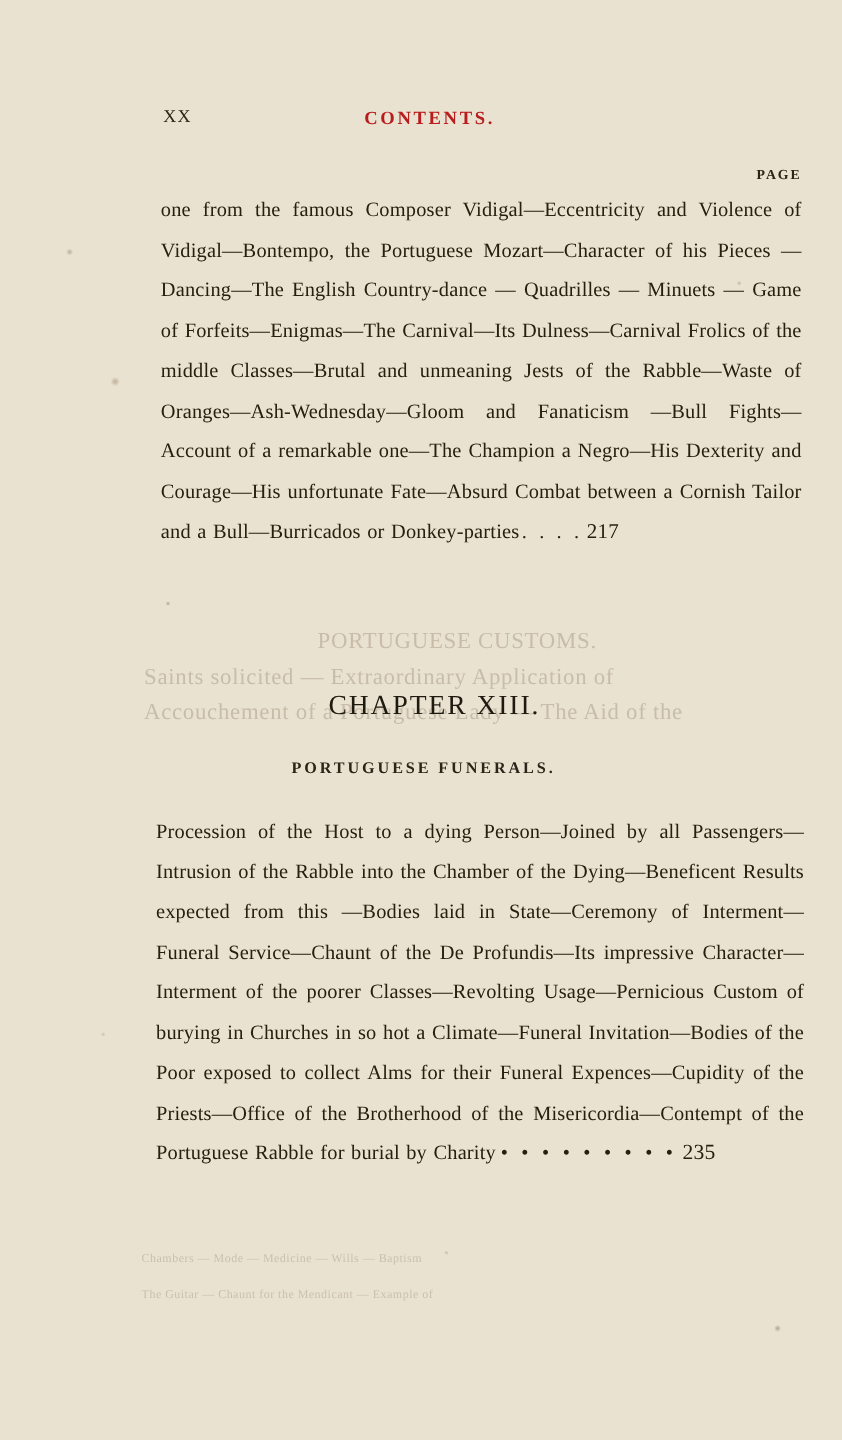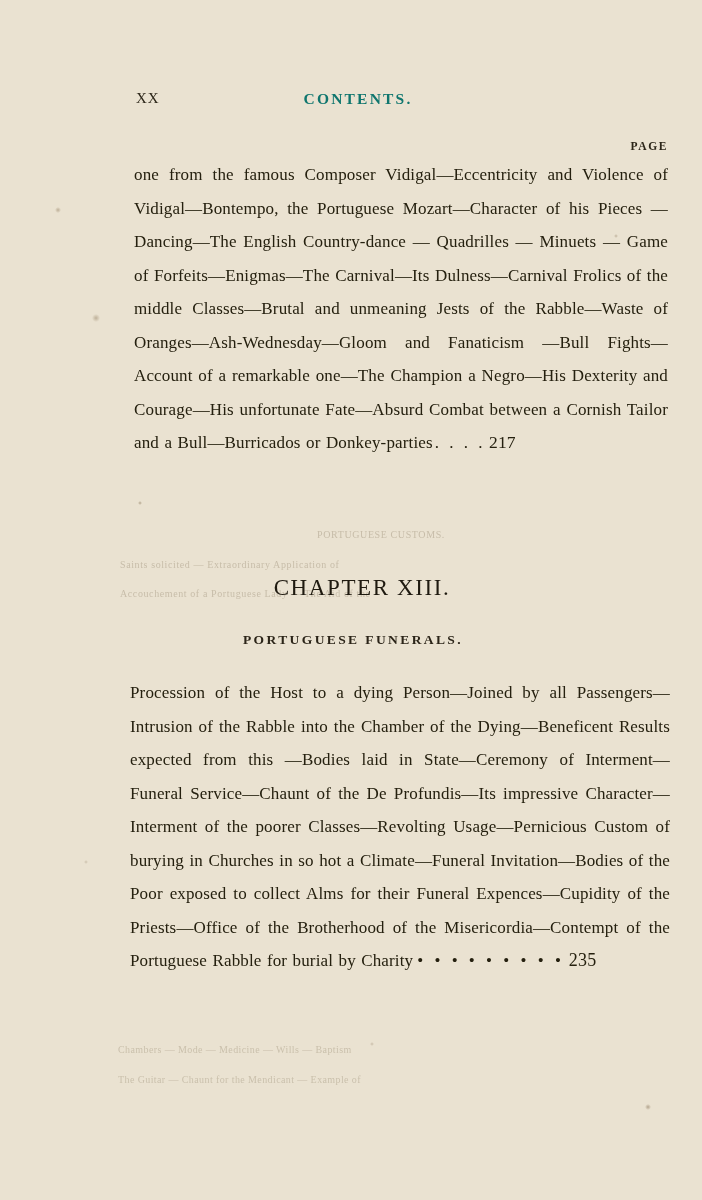--- a/index.html
+++ b/index.html
@@ -45,21 +45,21 @@
   }
   
   .showthrough {
     position: absolute;
     left: 120px;
     right: 60px;
     top: 520px;
     pointer-events: none;
     color: rgba(120,104,76,0.30);
     font-family: "Liberation Serif", serif;
-    font-size: 10px;
+    font-size: 19px;
     line-height: 29.5px;
     letter-spacing: 0.6px;
     text-align: center;
   }
   .showthrough .st-left {
     text-align: left;
   }
   .showthrough2 {
     position: absolute;
     left: 118px;
@@ -98,21 +98,21 @@
   }
   .head-title {
     position: absolute;
     left: 0;
     width: 702px;
     top: 0;
     text-align: center;
     font-size: 15.5px;
     letter-spacing: 2.2px;
     font-weight: bold;
-    color: #0f766e;
+    color: #b91c1c;
     padding-left: 14px;
     box-sizing: border-box;
   }
   .col-head {
     position: absolute;
     top: 140px;
     right: 34px;
     font-size: 11.5px;
     letter-spacing: 1.6px;
     font-weight: bold;

